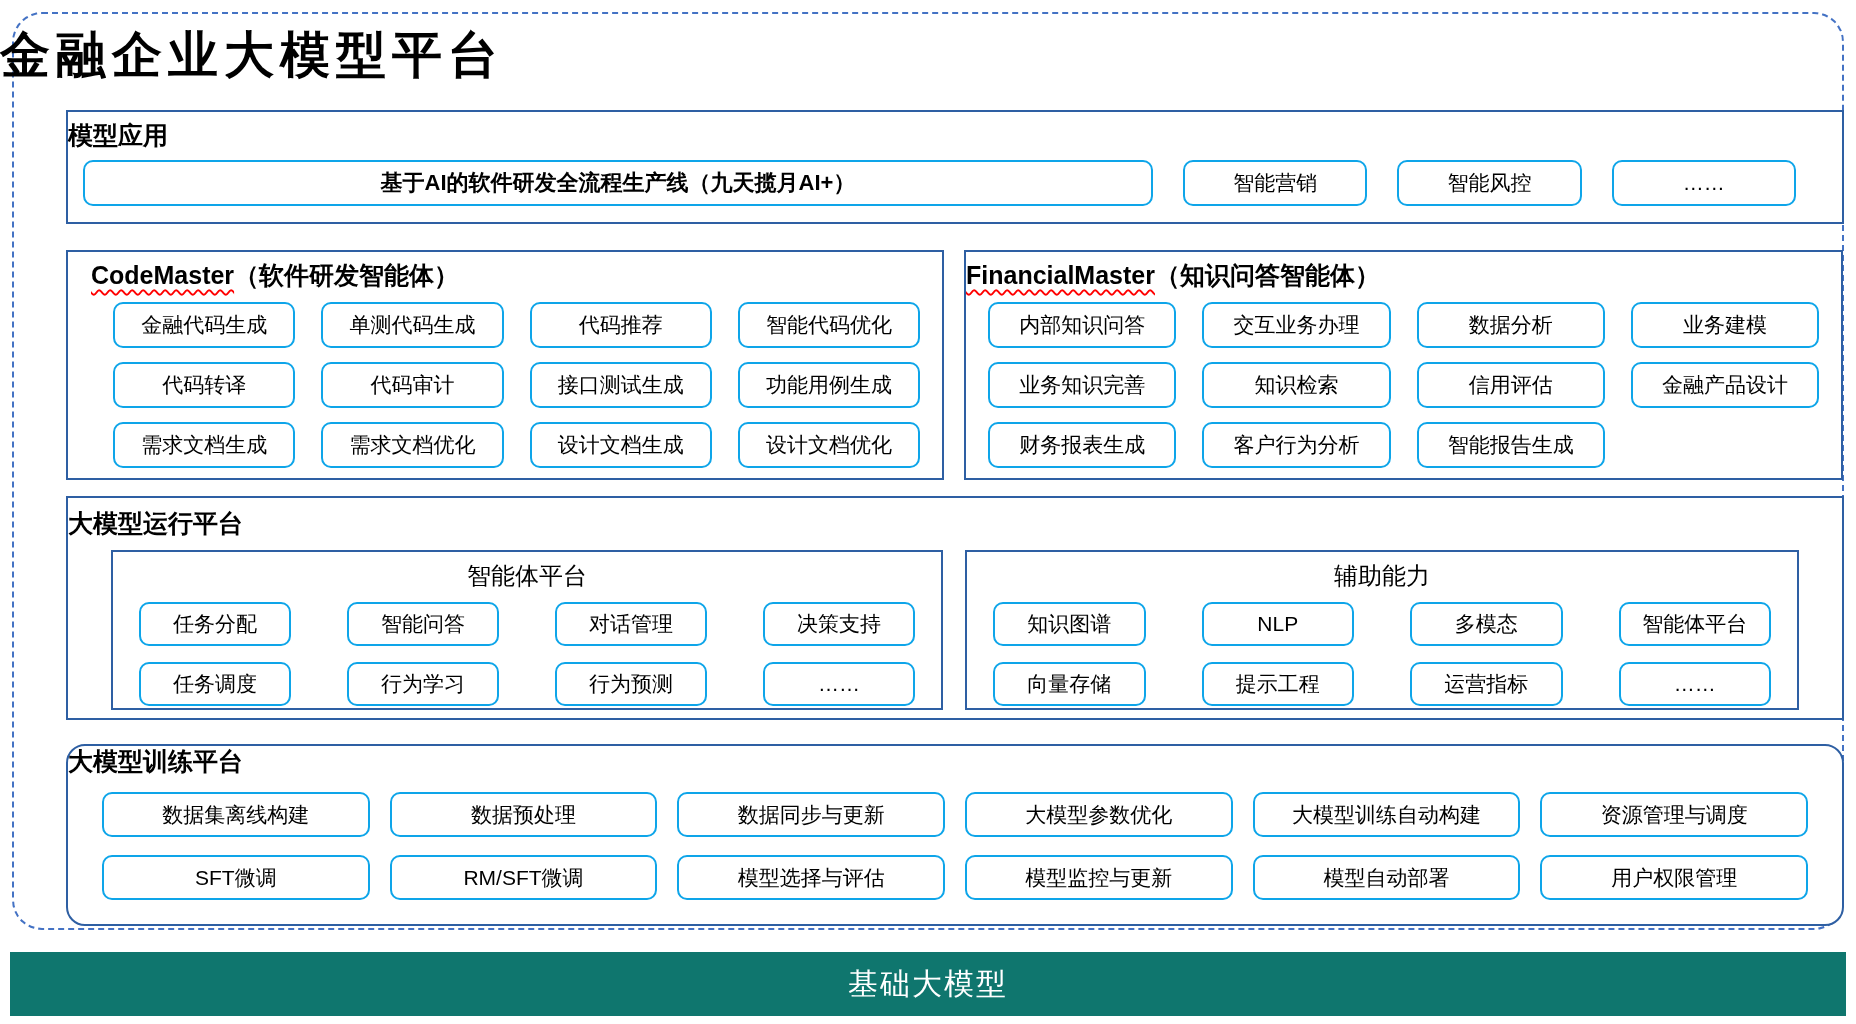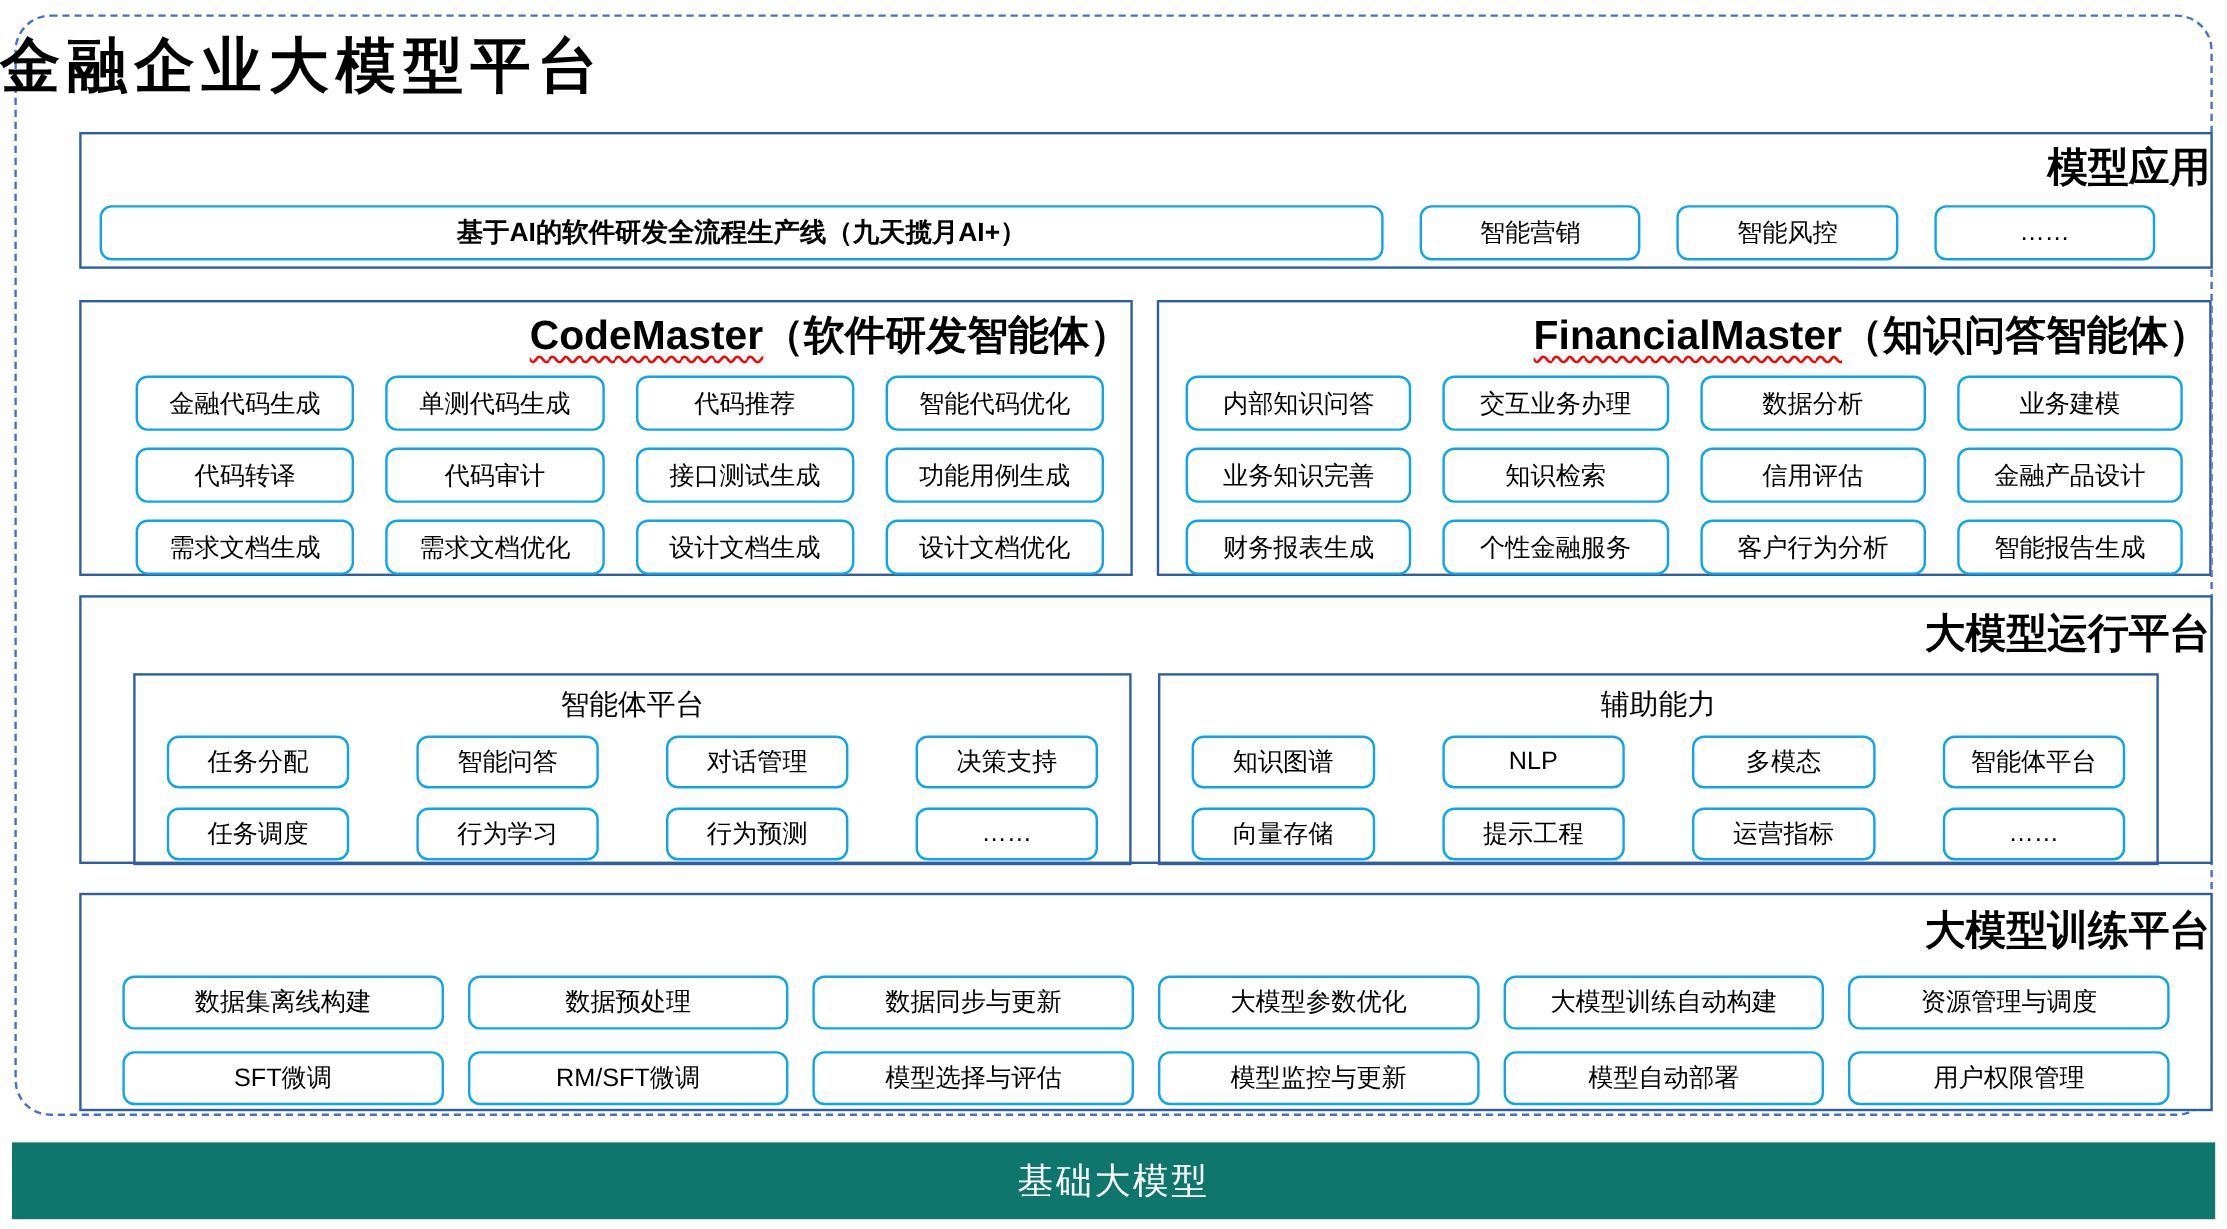--- a/index.html
+++ b/index.html
@@ -8,21 +8,21 @@
   .stage { position:absolute; left:0; top:0; width:1856px; height:1024px; }
 
   .outer-frame { position:absolute; left:12px; top:12px; width:1832px; height:918px;
                  border:2px dashed #4472C4; border-radius:30px; }
 
   .main-title { position:absolute; left:0; top:22px; width:100%; text-align:left;
                 font-family:"DejaVu Serif","Liberation Serif",serif;
                 font-size:50px; font-weight:bold; letter-spacing:6px; }
 
   .sec { position:absolute; border:2px solid #2E5FA3; background:#fff; }
-  .sec-header { text-align:right; font-weight:bold; font-size:34px; line-height:1.2; }
+  .sec-header { text-align:left; font-weight:bold; font-size:25px; line-height:1.2; }
   .sub-header { text-align:center; font-weight:normal; font-size:24px; }
 
   .chip { border:2px solid #0ea5e9; border-radius:10px; background:#fff;
           display:flex; align-items:center; justify-content:center;
           font-size:21px; height:46px; white-space:nowrap; }
 
   
   .sec-apps { left:66px; top:110px; width:1778px; height:114px; padding-top:8px; }
   .apps-row { display:flex; align-items:center; gap:30px; margin-top:10px; padding:0 46px 0 15px; }
   .apps-pipeline { width:1070px; font-weight:bold; font-size:22px; flex:none; }
@@ -42,21 +42,21 @@
   .sec-runtime { left:66px; top:496px; width:1778px; height:224px; padding-top:10px; }
   .runtime-panels { display:flex; gap:22px; padding:0 43px; margin-top:12px; }
   .panel { border:2px solid #2E5FA3; height:160px; padding-top:8px; }
   .panel-agent { width:850px; }
   .panel-aux   { width:852px; }
   .grid4x2 { display:grid; grid-template-columns:repeat(4,1fr); gap:16px 56px;
              padding:0 26px; margin-top:10px; }
   .grid4x2 .chip { height:44px;border-radius:10px; }
 
   
-  .sec-training { left:66px; top:744px; width:1778px; height:182px; padding-top:10px; }
+  .sec-training { left:66px; top:744px; width:1778px; height:182px; padding-top:0;border-radius:19px; }
   .grid6x2 { display:grid; grid-template-columns:repeat(6,1fr); gap:18px 20px;
              padding:0 34px; margin-top:16px; }
   .grid6x2 .chip { height:45px; }
 
   
   .foundation { position:absolute; left:10px; top:952px; width:1836px; height:64px;
                 background:#0f766e; color:#fff; display:flex; align-items:center;
                 justify-content:center; font-size:30px; letter-spacing:2px; }
 </style>
 </head>
@@ -105,21 +105,20 @@
     <div class="grid4x3">
       <div class="chip">内部知识问答</div>
       <div class="chip">交互业务办理</div>
       <div class="chip">数据分析</div>
       <div class="chip">业务建模</div>
       <div class="chip">业务知识完善</div>
       <div class="chip">知识检索</div>
       <div class="chip">信用评估</div>
       <div class="chip">金融产品设计</div>
       <div class="chip">财务报表生成</div>
-      <div class="chip">个性金融服务</div>
       <div class="chip">客户行为分析</div>
       <div class="chip">智能报告生成</div>
     </div>
   </div>
 
   <div class="sec sec-runtime">
     <div class="sec-header">大模型运行平台</div>
     <div class="runtime-panels">
       <div class="panel panel-agent">
         <div class="sub-header">智能体平台</div>

